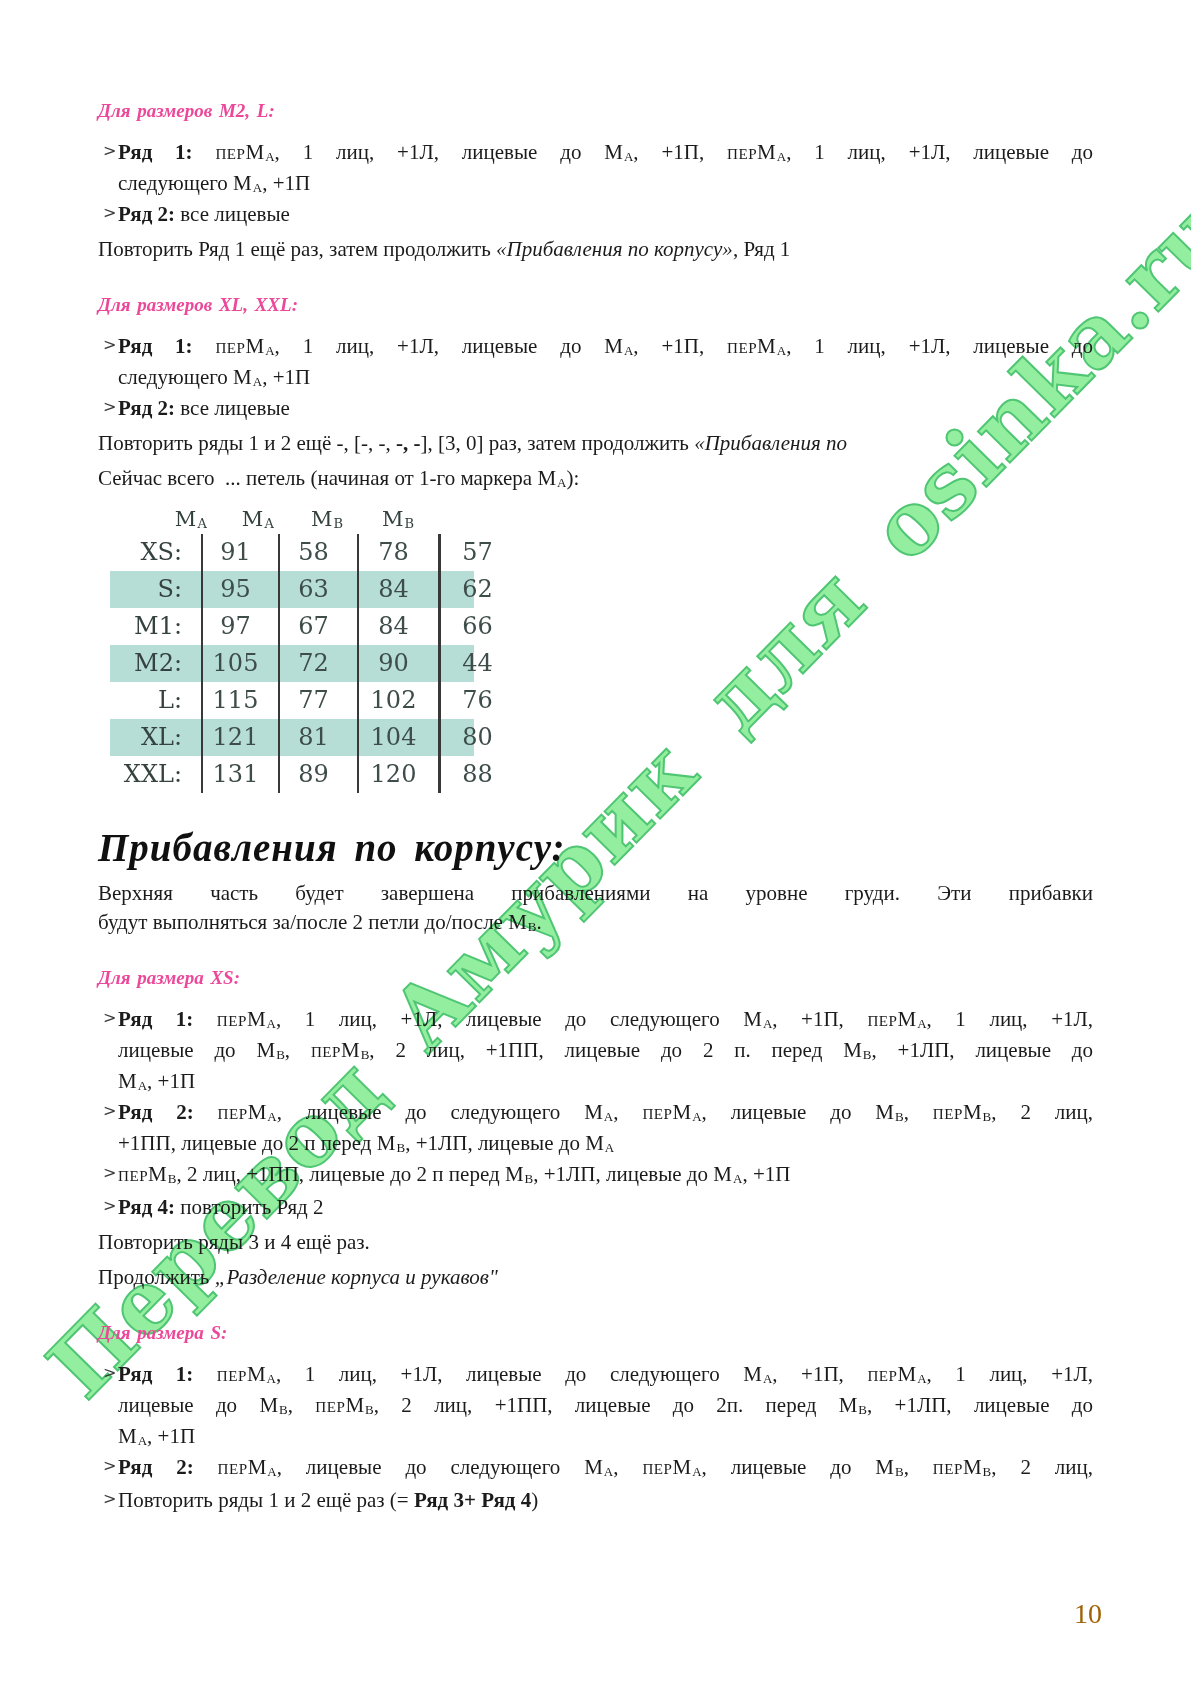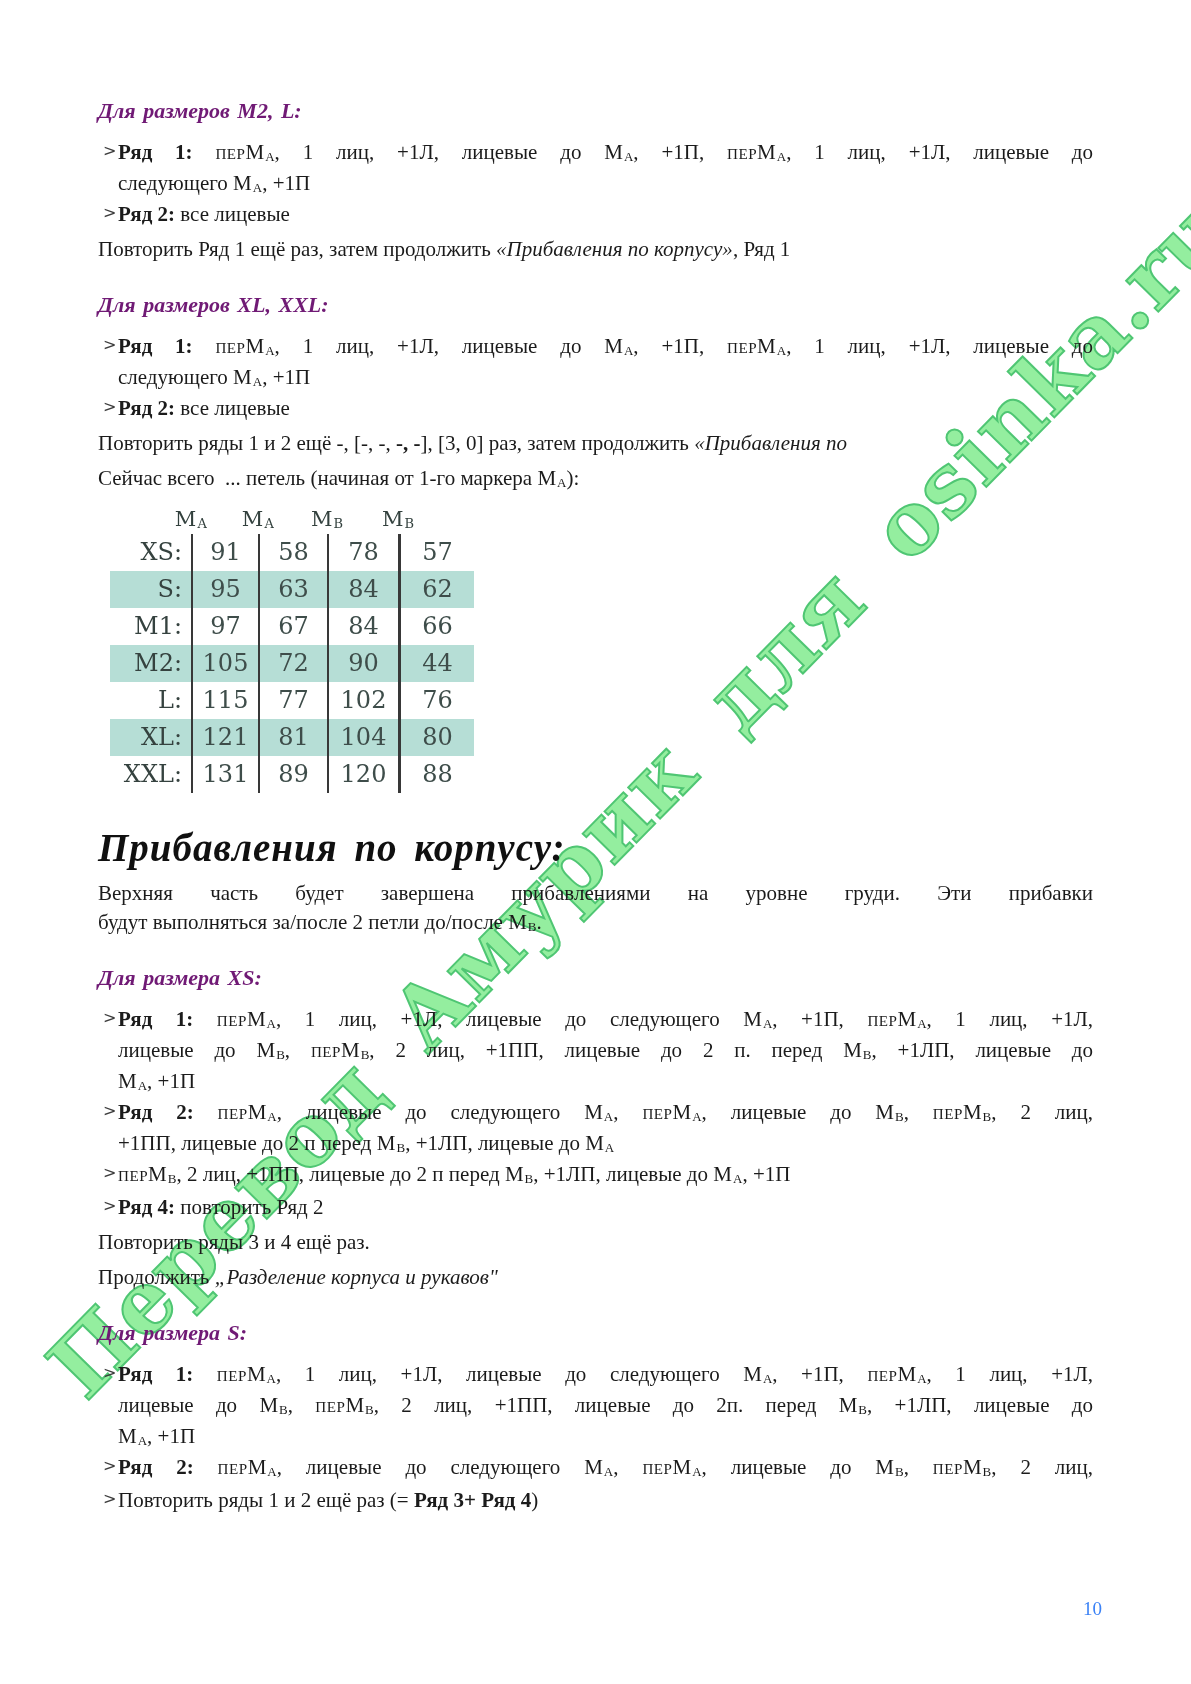--- a/index.html
+++ b/index.html
@@ -32,23 +32,23 @@
   
   .content{
     position:absolute;
     left:98px;top:96px;width:995px;
     z-index:1;
   }
   .jline{font-size:21px;line-height:29px;}
   .jline.j{text-align:justify;text-align-last:justify;}
   .h2{
     font-style:italic;font-weight:700;
-    font-size:22px;line-height:30px;
+    font-size:19px;line-height:30px;
     margin:26px 0 12px 0;
-    word-spacing:2px;color:#701a75;
+    word-spacing:2px;color:#ec4899;
   }
   .content > .h2:first-child{margin-top:0;}
   .h1{
     font-style:italic;font-weight:600;
     font-size:39px;line-height:50px;
     letter-spacing:1px;word-spacing:6px;
     margin:30px 0 6px 0;color:#101010;
   }
   .para{margin:6px 0;}
   .para.gap-lg{}
@@ -70,29 +70,30 @@
     font-family:"DejaVu Serif",serif;
     color:#3e4d4a;
   }
   .khead{position:relative;height:27px;font-size:21px;color:#32403d;}
   .khead span{position:absolute;transform:translateX(-50%);white-space:nowrap;}
   .krow{
     display:grid;
     grid-template-columns:81px 67px 69px 71px 76px;
     height:37px;line-height:37px;
     font-size:24px;
+    gap:10px;
   }
   .krow.hl{background:#b6ded6;}
   .krow .lab{text-align:right;padding-right:9px;color:#35423f;}
   .krow .val{text-align:center;border-left:2px solid #383838;}
   .krow .val:last-child{border-left-width:3px;}
   
   .pagenum{
     position:absolute;right:89px;top:1598px;
-    font-size:19px;color:#3b82f6;z-index:1;
+    font-size:28px;color:#a16207;z-index:1;
   }
 </style>
 </head>
 <body>
 
 <div class="page">
   <div class="watermark">Перевод Амурик для osinka.ru</div>
   <div class="content">
       <div class="h2">Для размеров M2, L:</div>
       <div class="bullet">

